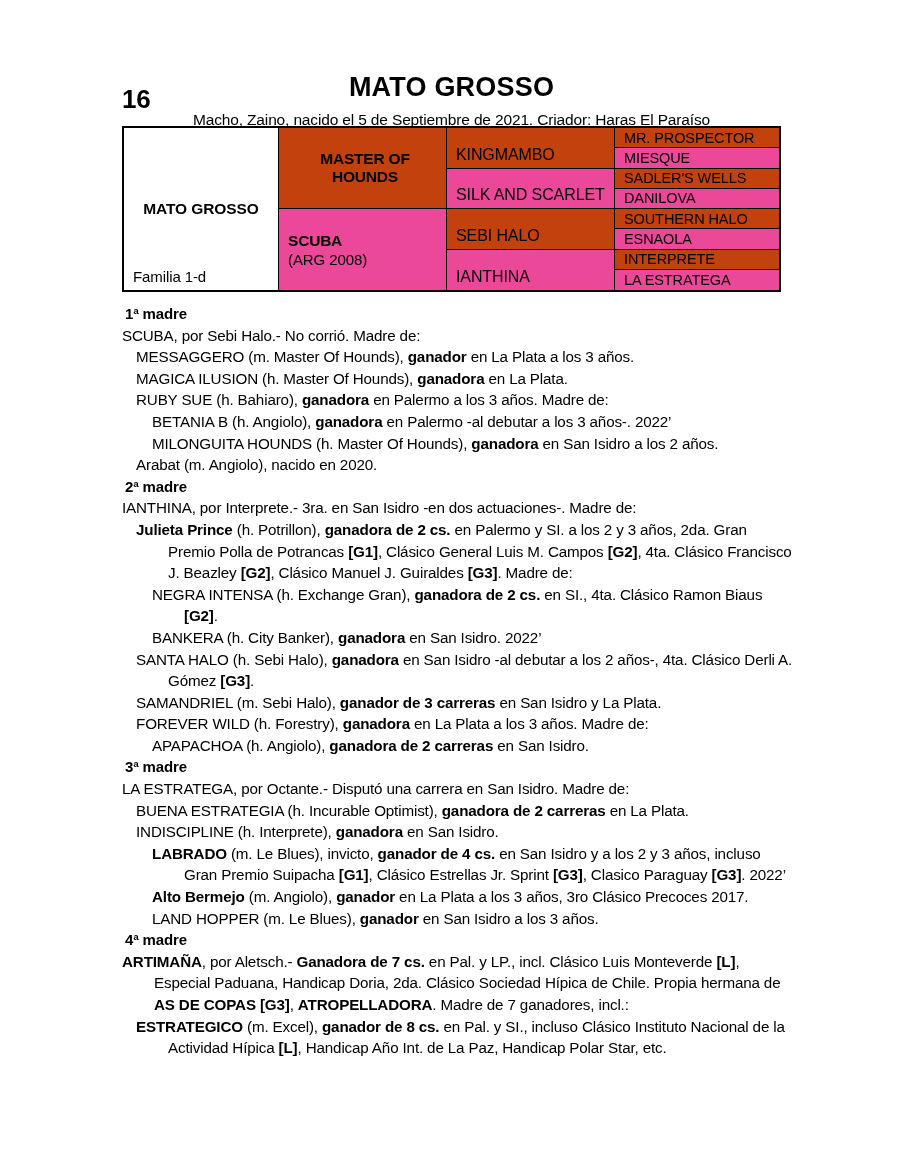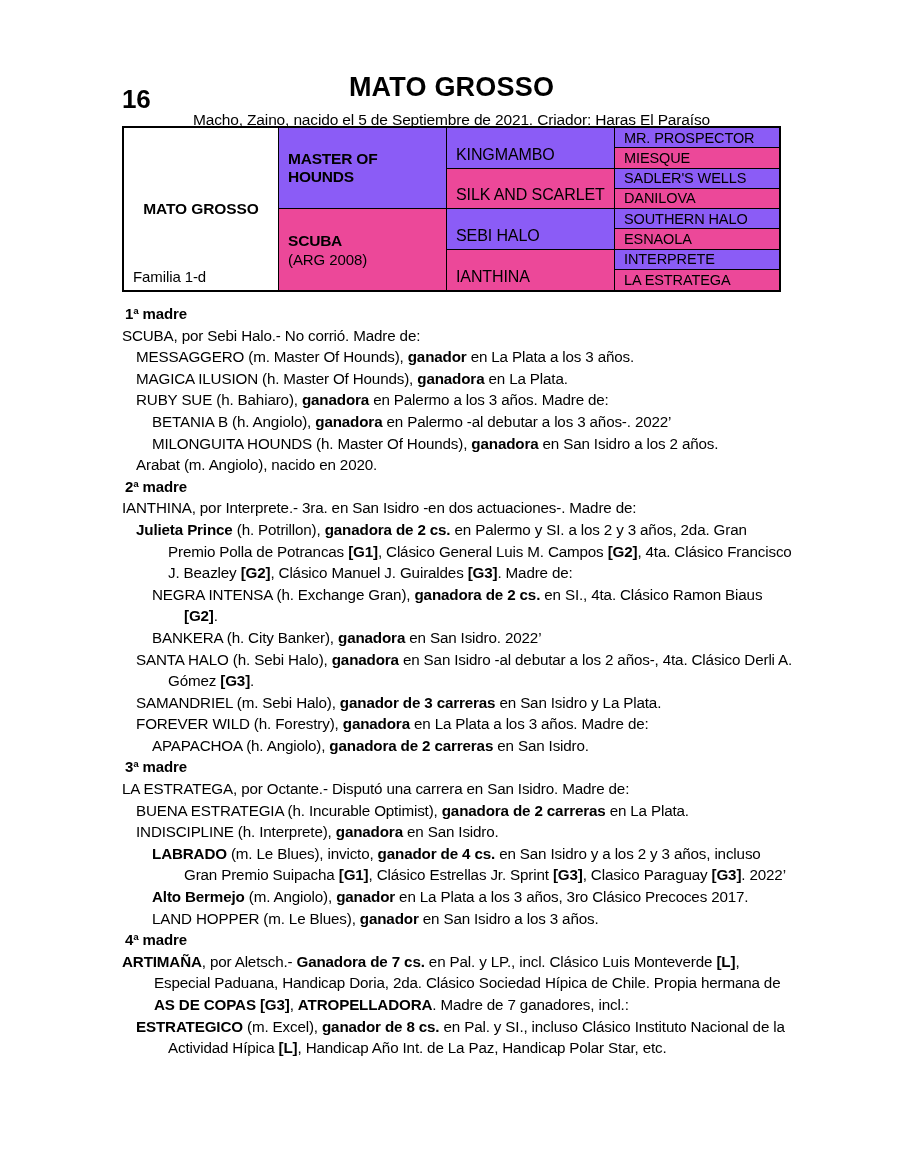--- a/index.html
+++ b/index.html
@@ -83,21 +83,22 @@
     border-right: 1.5px solid #000;
   }
   .col-3 {
     width: 168px;
     border-right: 1.5px solid #000;
   }
   .col-4 {
     flex: 1;
   }
   .shade {
-    background: #8b5cf6;
+    background: #c2410c;
+    text-align: center;
   }
   .white {
     background: #ec4899;
   }
   .bdr-b {
     border-bottom: 1.5px solid #000;
   }
 
   
   .col-1 .subject-name {

